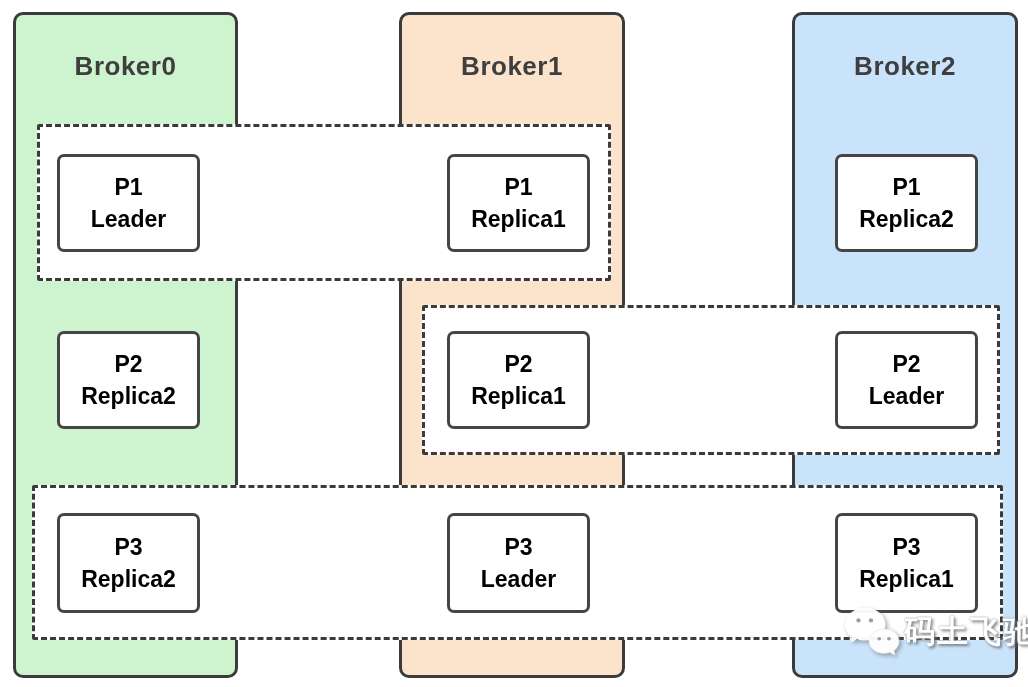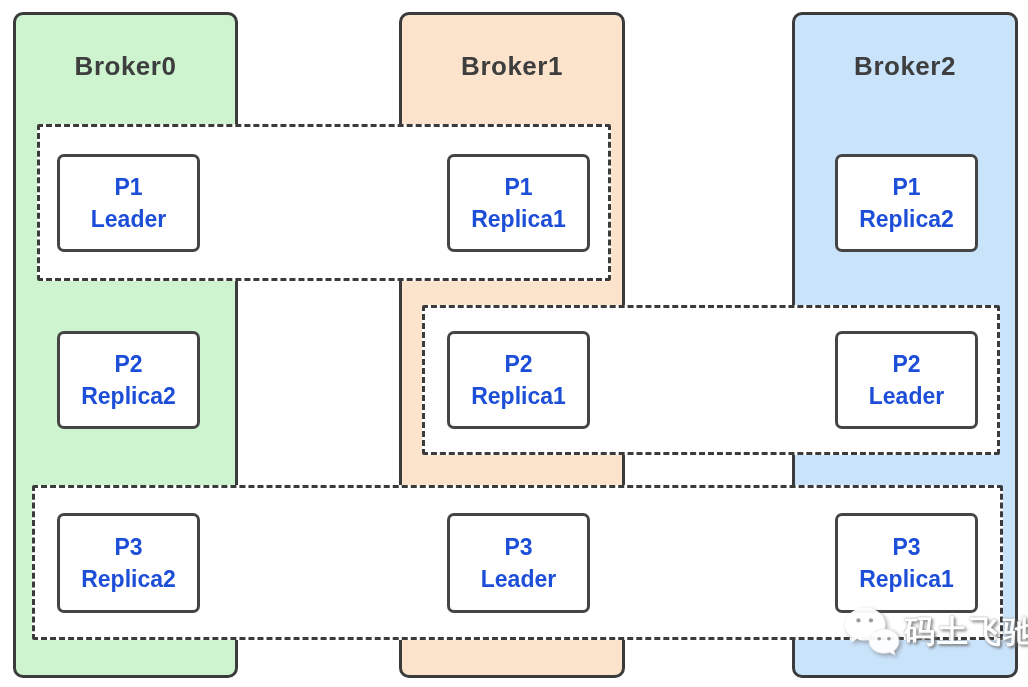--- a/index.html
+++ b/index.html
@@ -56,21 +56,21 @@
     border-radius: 7px;
     box-sizing: border-box;
     z-index: 3;
     display: flex;
     flex-direction: column;
     align-items: center;
     justify-content: center;
     text-align: center;
     font-size: 23px;
     font-weight: 700;
-    color: #1d4ed8;
+    color: #000000;
     line-height: 1.4;
   }
   .pbox.c0 { left: 57px;  }
   .pbox.c1 { left: 447px; }
   .pbox.c2 { left: 835px; }
   .pbox.r1 { top: 154px; }
   .pbox.r2 { top: 331px; }
   .pbox.r3 { top: 513px; height: 100px; align-items: center; }
   #watermark {
     position: absolute;

